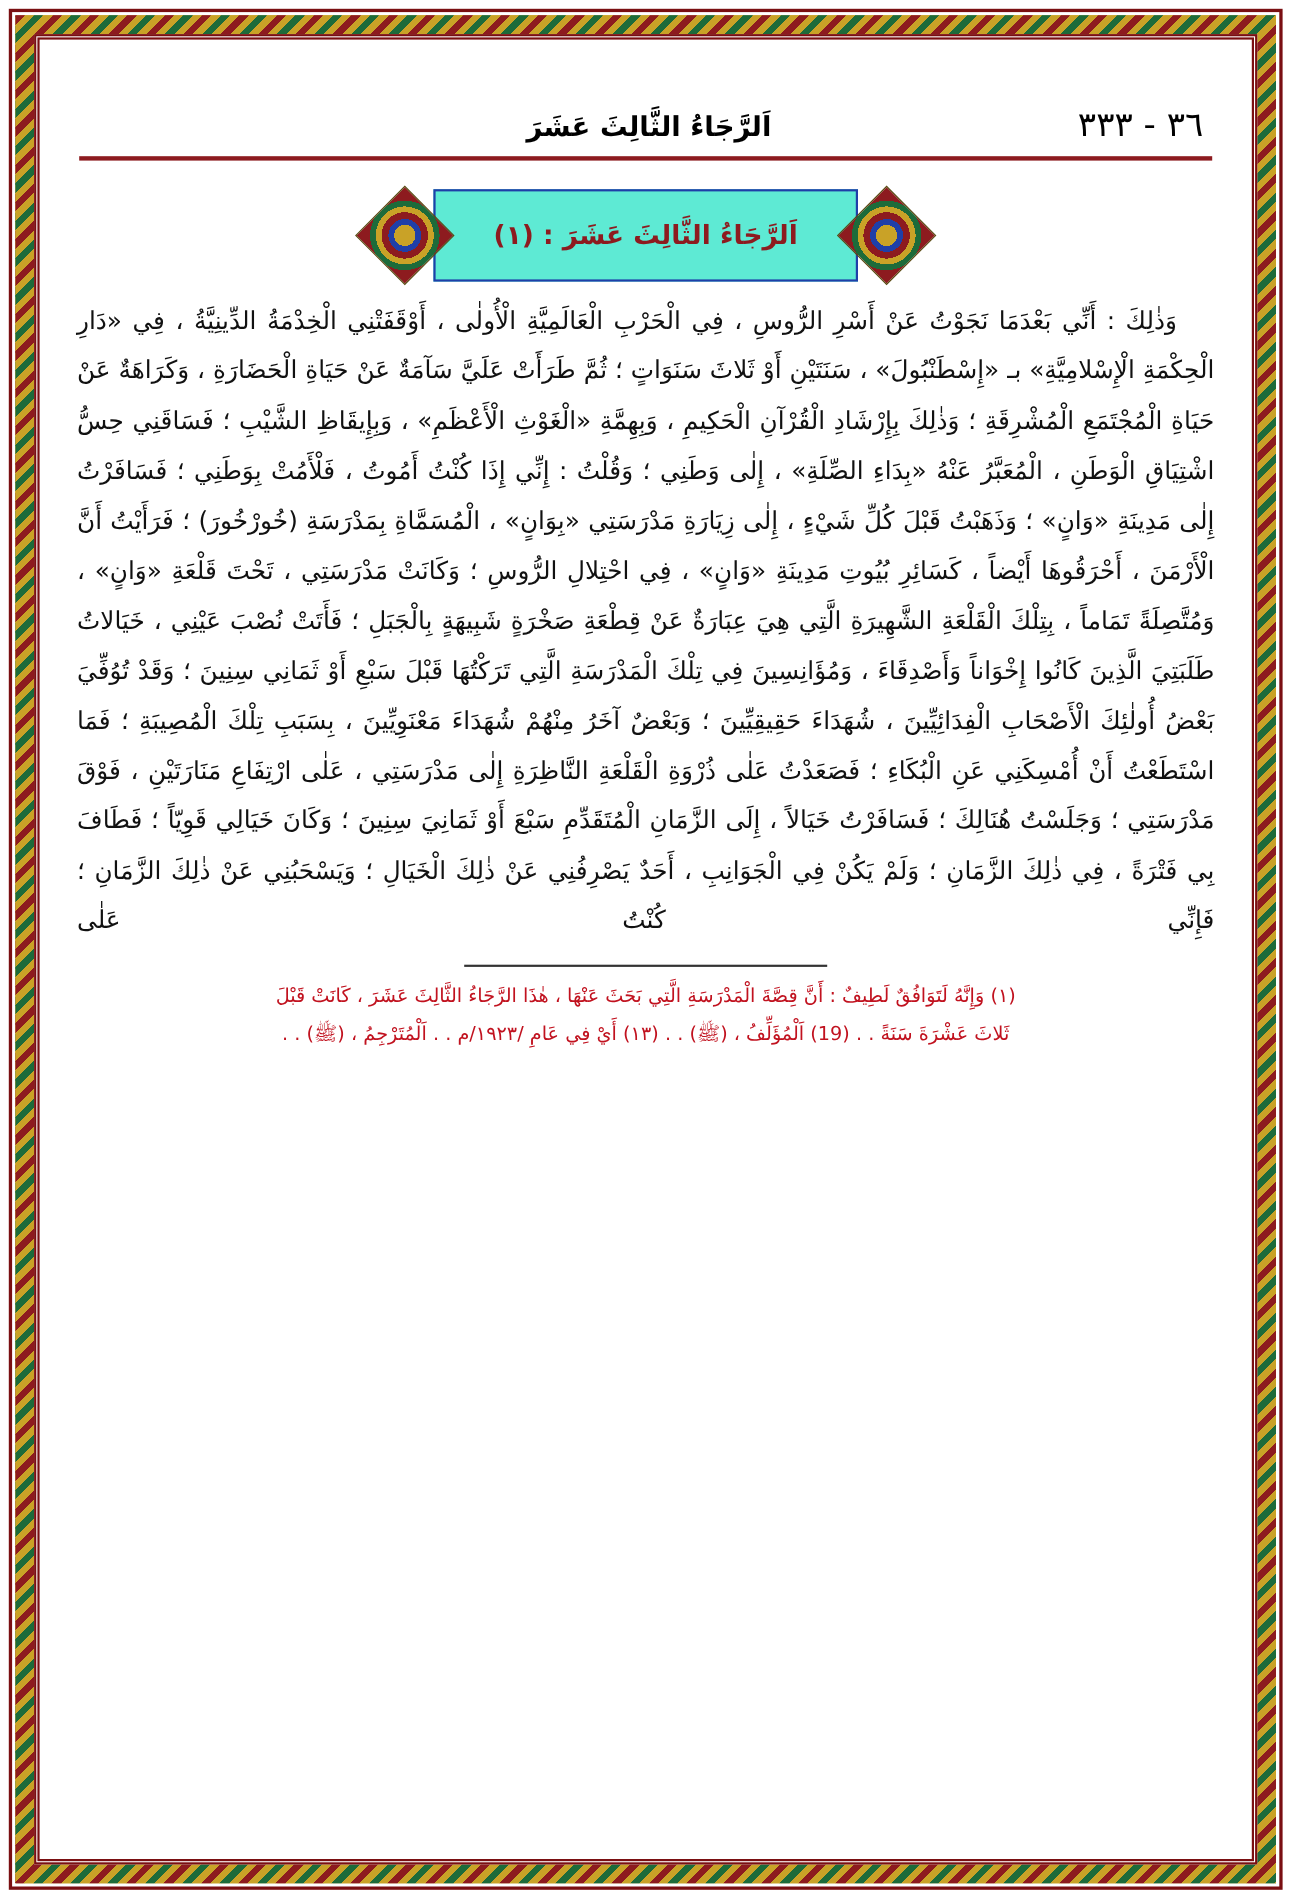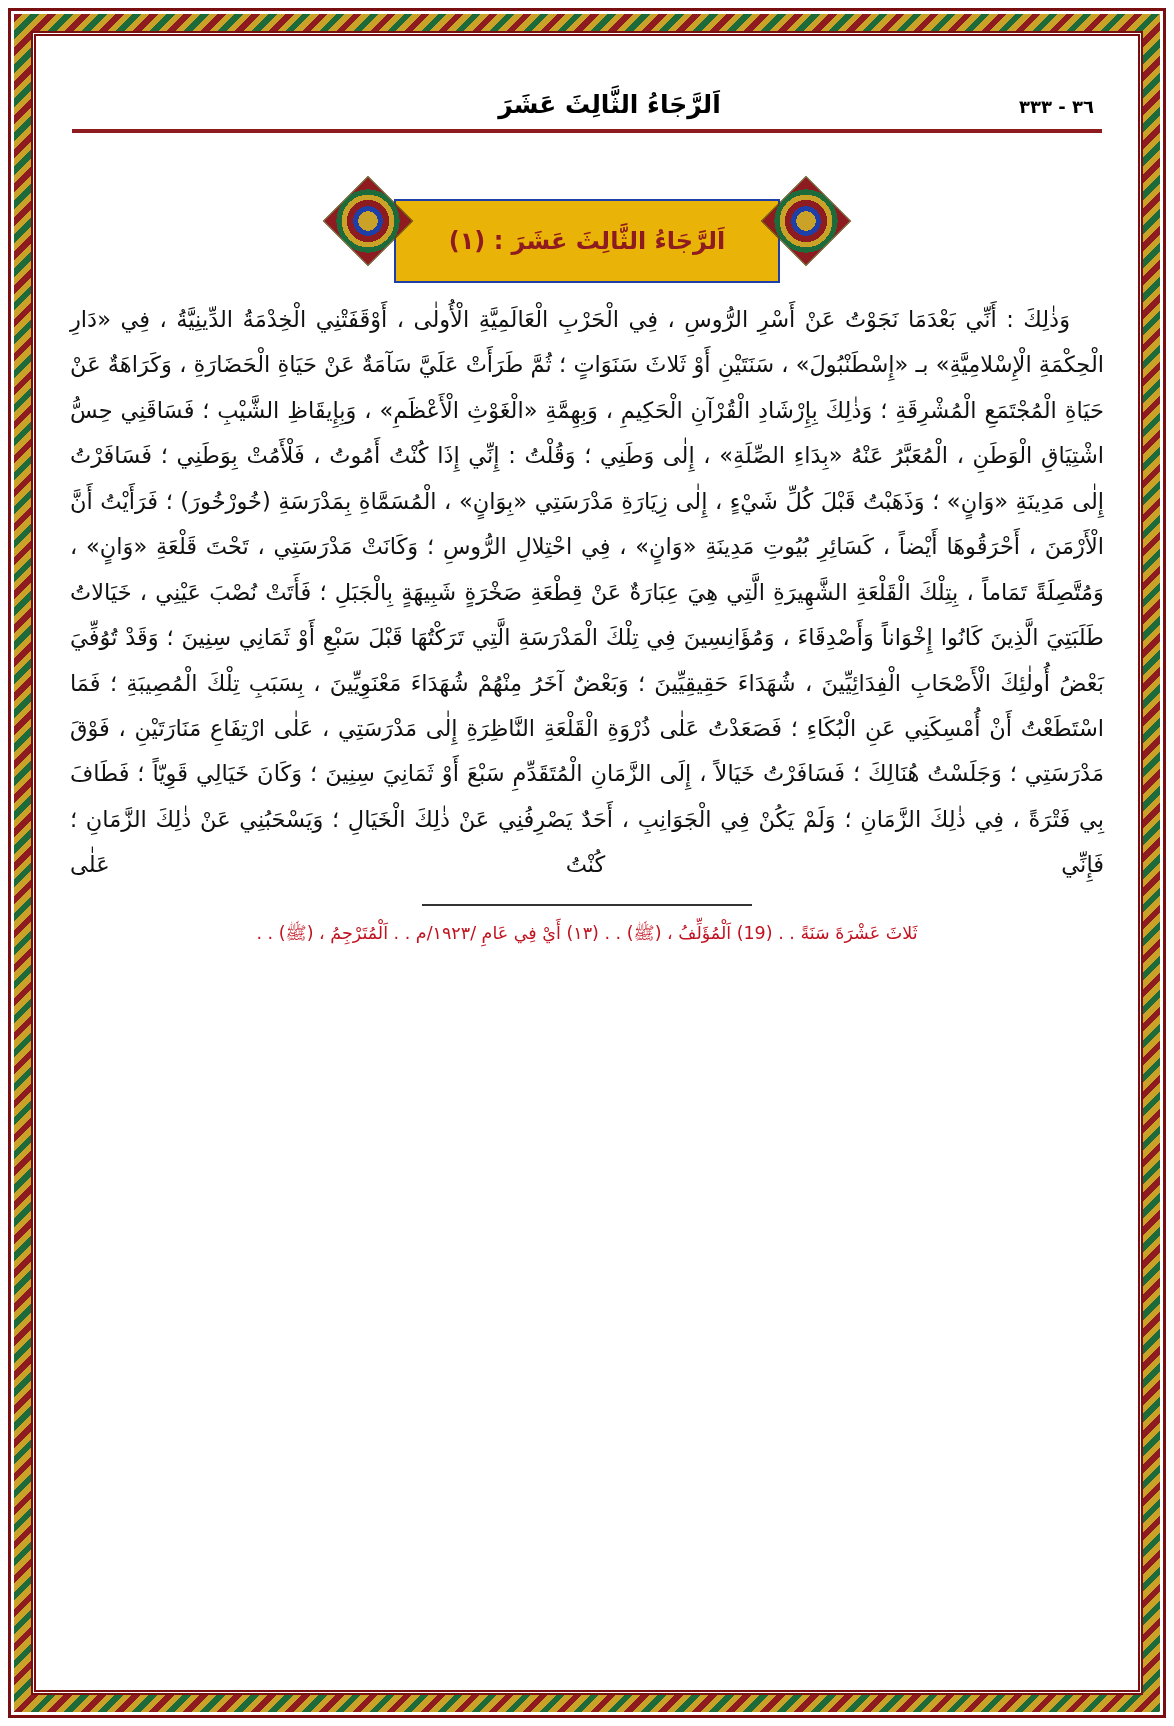--- a/index.html
+++ b/index.html
@@ -66,48 +66,47 @@
     justify-content: space-between;
     padding: 6px 10px 0 10px;
   }
   .header-title {
     font-size: 25px;
     color: #000000;
     font-weight: bold;
     letter-spacing: 0;
   }
   .header-page {
-    font-size: 18px;
+    font-size: 31px;
     color: #000000;
-    font-weight: bold;
+    font-weight: normal;
     direction: rtl;
     margin-top: 28px;
   }
   .header-rule {
     margin: 10px 2px 0 2px;
     height: 4px;
     background: #8d1b1f;
   }
 
   
   .plaque-wrap {
     margin: 26px auto 10px auto;
     width: 470px;
     position: relative;
     display: flex;
     align-items: center;
     justify-content: center;
   }
   .plaque-box {
     border: 2px solid #1f3fa8;
-    background: #eab308;
+    background: #5eead4;
     padding: 26px 26px;
     text-align: center;
     min-width: 330px;
-    margin-top: 40px;
   }
   .plaque-box .ttl {
     font-size: 24px;
     color: #8d1b1f;
     font-weight: bold;
   }
   .medallion {
     width: 62px;
     height: 62px;
     flex: 0 0 62px;
@@ -181,17 +180,18 @@
       <span class="medallion"></span>
     </div>
 
     <div class="body">
       <p class="indent">وَذٰلِكَ : أَنِّي بَعْدَمَا نَجَوْتُ عَنْ أَسْرِ الرُّوسِ ، فِي الْحَرْبِ الْعَالَمِيَّةِ الْأُولٰى ، أَوْقَفَتْنِي الْخِدْمَةُ الدِّينِيَّةُ ، فِي «دَارِ الْحِكْمَةِ الْإِسْلامِيَّةِ» بـ «إِسْطَنْبُولَ» ، سَنَتَيْنِ أَوْ ثَلاثَ سَنَوَاتٍ ؛ ثُمَّ طَرَأَتْ عَلَيَّ سَآمَةٌ عَنْ حَيَاةِ الْحَضَارَةِ ، وَكَرَاهَةٌ عَنْ حَيَاةِ الْمُجْتَمَعِ الْمُشْرِقَةِ ؛ وَذٰلِكَ بِإِرْشَادِ الْقُرْآنِ الْحَكِيمِ ، وَبِهِمَّةِ «الْغَوْثِ الْأَعْظَمِ» ، وَبِإِيقَاظِ الشَّيْبِ ؛ فَسَاقَنِي حِسُّ اشْتِيَاقِ الْوَطَنِ ، الْمُعَبَّرُ عَنْهُ «بِدَاءِ الصِّلَةِ» ، إِلٰى وَطَنِي ؛ وَقُلْتُ : إِنِّي إِذَا كُنْتُ أَمُوتُ ، فَلْأَمُتْ بِوَطَنِي ؛ فَسَافَرْتُ إِلٰى مَدِينَةِ «وَانٍ» ؛ وَذَهَبْتُ قَبْلَ كُلِّ شَيْءٍ ، إِلٰى زِيَارَةِ مَدْرَسَتِي «بِوَانٍ» ، الْمُسَمَّاةِ بِمَدْرَسَةِ (خُورْخُورَ) ؛ فَرَأَيْتُ أَنَّ الْأَرْمَنَ ، أَحْرَقُوهَا أَيْضاً ، كَسَائِرِ بُيُوتِ مَدِينَةِ «وَانٍ» ، فِي احْتِلالِ الرُّوسِ ؛ وَكَانَتْ مَدْرَسَتِي ، تَحْتَ قَلْعَةِ «وَانٍ» ، وَمُتَّصِلَةً تَمَاماً ، بِتِلْكَ الْقَلْعَةِ الشَّهِيرَةِ الَّتِي هِيَ عِبَارَةٌ عَنْ قِطْعَةِ صَخْرَةٍ شَبِيهَةٍ بِالْجَبَلِ ؛ فَأَتَتْ نُصْبَ عَيْنِي ، خَيَالاتُ طَلَبَتِيَ الَّذِينَ كَانُوا إِخْوَاناً وَأَصْدِقَاءَ ، وَمُؤَانِسِينَ فِي تِلْكَ الْمَدْرَسَةِ الَّتِي تَرَكْتُهَا قَبْلَ سَبْعِ أَوْ ثَمَانِي سِنِينَ ؛ وَقَدْ تُوُفِّيَ بَعْضُ أُولٰئِكَ الْأَصْحَابِ الْفِدَائِيِّينَ ، شُهَدَاءَ حَقِيقِيِّينَ ؛ وَبَعْضٌ آخَرُ مِنْهُمْ شُهَدَاءَ مَعْنَوِيِّينَ ، بِسَبَبِ تِلْكَ الْمُصِيبَةِ ؛ فَمَا اسْتَطَعْتُ أَنْ أُمْسِكَنِي عَنِ الْبُكَاءِ ؛ فَصَعَدْتُ عَلٰى ذُرْوَةِ الْقَلْعَةِ النَّاظِرَةِ إِلٰى مَدْرَسَتِي ، عَلٰى ارْتِفَاعِ مَنَارَتَيْنِ ، فَوْقَ مَدْرَسَتِي ؛ وَجَلَسْتُ هُنَالِكَ ؛ فَسَافَرْتُ خَيَالاً ، إِلَى الزَّمَانِ الْمُتَقَدِّمِ سَبْعَ أَوْ ثَمَانِيَ سِنِينَ ؛ وَكَانَ خَيَالِي قَوِيّاً ؛ فَطَافَ بِي فَتْرَةً ، فِي ذٰلِكَ الزَّمَانِ ؛ وَلَمْ يَكُنْ فِي الْجَوَانِبِ ، أَحَدٌ يَصْرِفُنِي عَنْ ذٰلِكَ الْخَيَالِ ؛ وَيَسْحَبُنِي عَنْ ذٰلِكَ الزَّمَانِ ؛ فَإِنِّي كُنْتُ عَلٰى</p>
     </div>
 
     <div class="foot-rule"></div>
 
     <div class="footnote">
+      <div>(١) وَإِنَّهُ لَتَوَافُقٌ لَطِيفٌ : أَنَّ قِصَّةَ الْمَدْرَسَةِ الَّتِي بَحَثَ عَنْهَا ، هٰذَا الرَّجَاءُ الثَّالِثَ عَشَرَ ، كَانَتْ قَبْلَ</div>
       <div>ثَلاثَ عَشْرَةَ سَنَةً . . (19) اَلْمُؤَلِّفُ ، (ﷺ) . . (١٣) أَيْ فِي عَامِ /١٩٢٣/م . . اَلْمُتَرْجِمُ ، (ﷺ) . .</div>
     </div>
 
   </div>
 </div>
 
 </body></html>

